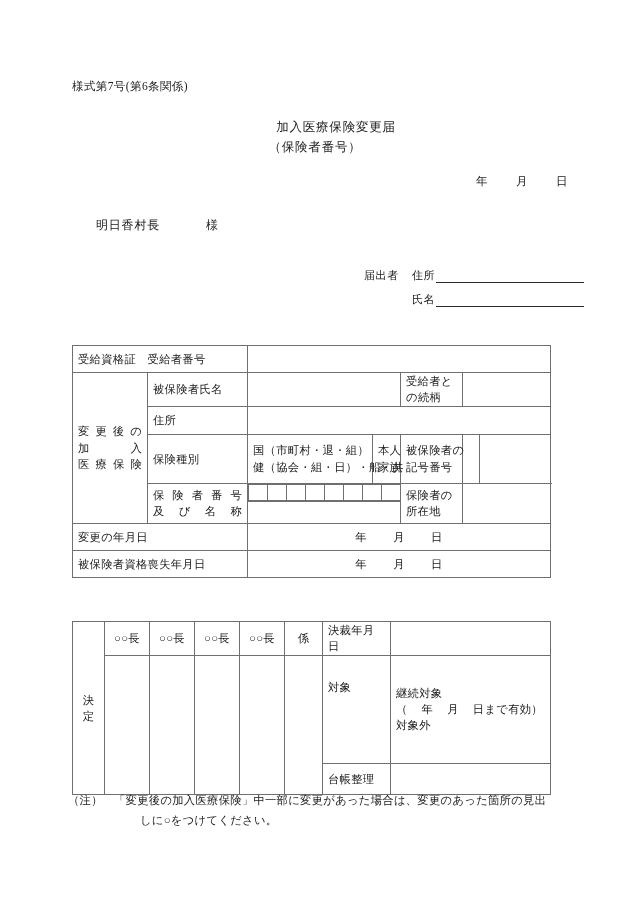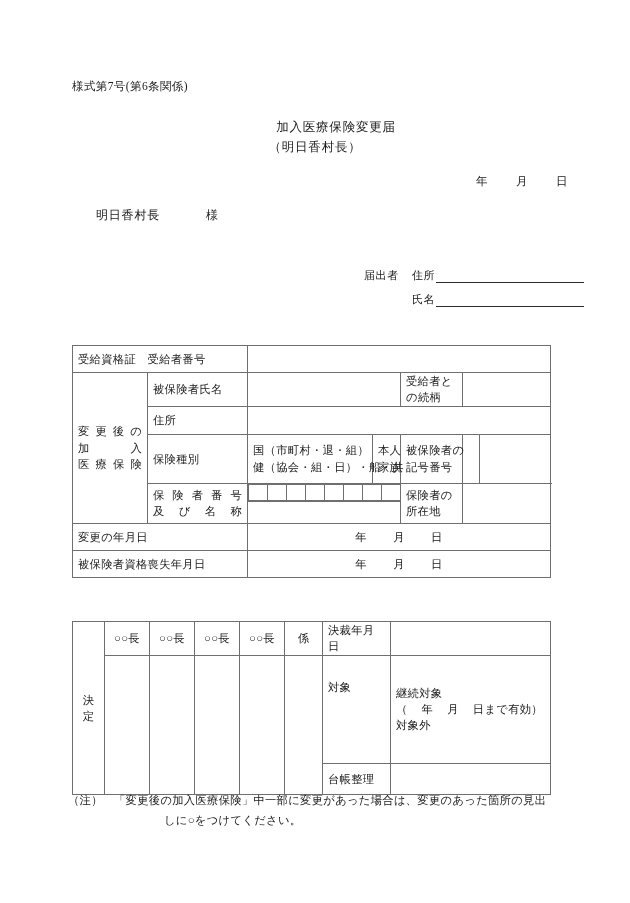--- a/index.html
+++ b/index.html
@@ -51,21 +51,21 @@
     font-size: 11.5px;
     letter-spacing: 0.5px;
     white-space: nowrap;
   }
   .date-line .seg { display: inline-block; }
   .date-line .gap-lg { display: inline-block; width: 28px; }
 
   .addressee {
     position: absolute;
     left: 96px;
-    top: 207px;
+    top: 217px;
     font-size: 12px;
     letter-spacing: 0.8px;
     white-space: nowrap;
   }
   .addressee .hon { display: inline-block; margin-left: 46px; }
 
   
   .submitter {
     position: absolute;
     left: 364px;
@@ -181,32 +181,32 @@
   .note {
     position: absolute;
     left: 68px;
     top: 790px;
     font-size: 11.3px;
     letter-spacing: 0.3px;
     line-height: 20px;
     width: 510px;
   }
   .note .note-tag { display: inline-block; width: 46px; }
-  .note .note-l2 { display: block; margin-left: 96px; }
+  .note .note-l2 { display: block; margin-left: 72px; }
 </style>
 </head>
 <body>
 
 <div class="page">
 
   <div class="form-no">様式第7号(第6条関係)</div>
 
   <div class="title-block">
     <span class="title-main">加入医療保険変更届</span>
-    <span class="title-sub">（明日香村長）</span>
+    <span class="title-sub">（保険者番号）</span>
   </div>
 
   <div class="date-line">
     <span class="seg">年</span><span class="gap-lg"></span><span class="seg">月</span><span class="gap-lg"></span><span class="seg">日</span>
   </div>
 
   <div class="addressee">
     <span>明日香村長</span><span class="hon">様</span>
   </div>
 

